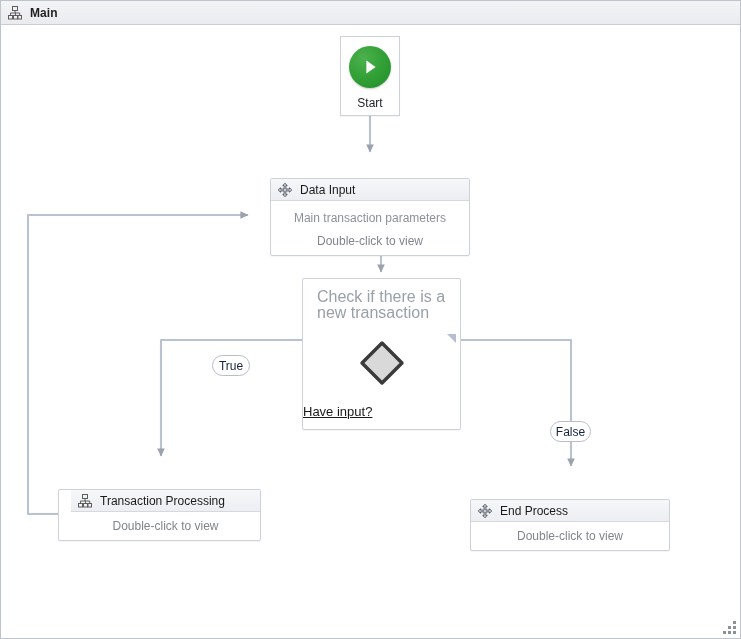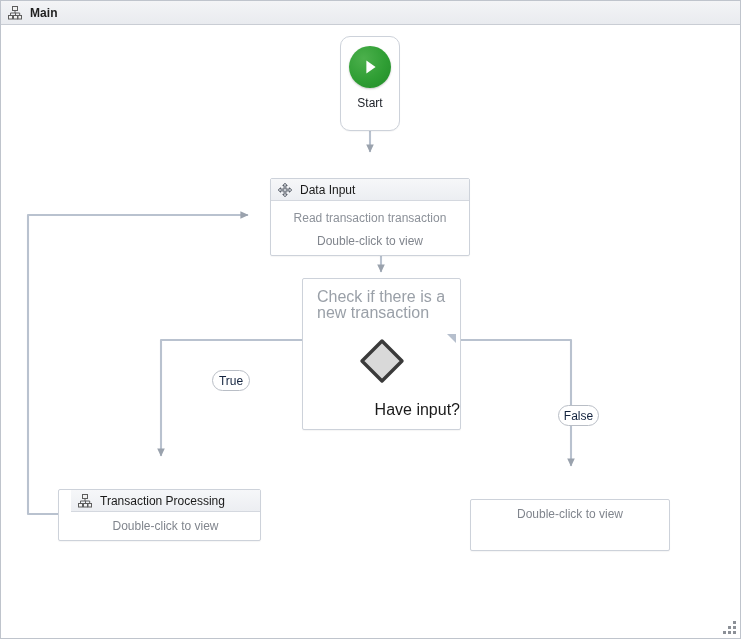--- a/index.html
+++ b/index.html
@@ -99,22 +99,22 @@
   .dbl {
     font-size: 12px;
     color: #80858d;
     line-height: 17px;
     margin-top: 6px;
   }
 
   
   #node-start {
     left: 339px; top: 11px;
-    width: 60px; height: 95px;
-    border-radius: 10px;
+    width: 60px; height: 80px;
+    border-radius: 0;
     background: #ffffff;
     display: flex;
     flex-direction: column;
     align-items: center;
     justify-content: flex-start;
     padding-top: 9px;
   }
   .start-circle {
     width: 42px; height: 42px;
     border-radius: 50%;
@@ -145,24 +145,25 @@
     line-height: 16px;
     text-align: left;
   }
   .dec-diamond-wrap {
     flex: 1;
     display: flex;
     align-items: center;
     justify-content: center;
   }
   .dec-label {
-    text-align: right;
-    font-size: 16px;
+    text-align: left;
+    font-size: 13px;
     color: #1a1a1a;
     padding-bottom: 10px;
+    text-decoration: underline;
   }
   .resize-tri {
     position: absolute;
     right: 4px; top: 55px;
     width: 0; height: 0;
     border-top: 9px solid #b6bfcd;
     border-left: 9px solid transparent;
   }
 
   
@@ -171,22 +172,22 @@
     box-sizing: border-box;
     background: #ffffff;
     border: 1px solid #b9bec6;
     border-radius: 11px;
     font-size: 12px;
     color: #14243f;
     display: flex;
     align-items: center;
     justify-content: center;
   }
-  #pill-true  { left: 211px; top: 345px; width: 38px; height: 21px; }
-  #pill-false { left: 549px; top: 380px; width: 41px; height: 21px; margin-left: 8px; }
+  #pill-true  { left: 211px; top: 330px; width: 38px; height: 21px; }
+  #pill-false { left: 549px; top: 396px; width: 41px; height: 21px; }
 
   
   #node-datainput  { left: 269px; top: 153px; width: 200px; height: 78px; }
   #node-txproc     { left: 57px;  top: 464px; width: 203px; height: 52px; padding-left: 12px; }
   #node-endprocess { left: 469px; top: 474px; width: 200px; height: 52px; }
 
   #node-datainput .node-body  { padding-top: 9px; }
   #node-txproc .node-body,
   #node-endprocess .node-body { padding-top: 6px; }
   #node-txproc .dbl,
@@ -266,21 +267,21 @@
     <div class="node" id="node-datainput">
       <div class="node-head">
         <span class="ico">
           <svg width="16" height="16" viewBox="0 0 16 16">
             <path d="M8 1.2 L10.2 3.6 L8.9 3.6 L8.9 7.1 L12.4 7.1 L12.4 5.8 L14.8 8 L12.4 10.2 L12.4 8.9 L8.9 8.9 L8.9 12.4 L10.2 12.4 L8 14.8 L5.8 12.4 L7.1 12.4 L7.1 8.9 L3.6 8.9 L3.6 10.2 L1.2 8 L3.6 5.8 L3.6 7.1 L7.1 7.1 L7.1 3.6 L5.8 3.6 Z" fill="#dadde2" stroke="#4f5560" stroke-width="0.95" stroke-linejoin="round"></path>
           </svg>
         </span>
         <span class="head-text">Data Input</span>
       </div>
       <div class="node-body">
-        <div class="body-line">Read transaction transaction</div>
+        <div class="body-line">Main transaction parameters</div>
         <div class="dbl">Double-click to view</div>
       </div>
     </div>
 
     <div class="node" id="node-decision">
       <div class="dec-comment">Check if there is a new transaction</div>
       <div class="dec-diamond-wrap">
         <svg width="50" height="50" viewBox="0 0 50 50">
           <path d="M25,5 L45,25 L25,45 L5,25 Z" fill="#d9d9d9" stroke="#3a3a3a" stroke-width="3.4" stroke-linejoin="round"></path>
         </svg>
@@ -304,20 +305,28 @@
           </svg>
         </span>
         <span class="head-text">Transaction Processing</span>
       </div>
       <div class="node-body">
         <div class="dbl">Double-click to view</div>
       </div>
     </div>
 
     <div class="node" id="node-endprocess">
+      <div class="node-head">
+        <span class="ico">
+          <svg width="16" height="16" viewBox="0 0 16 16">
+            <path d="M8 1.2 L10.2 3.6 L8.9 3.6 L8.9 7.1 L12.4 7.1 L12.4 5.8 L14.8 8 L12.4 10.2 L12.4 8.9 L8.9 8.9 L8.9 12.4 L10.2 12.4 L8 14.8 L5.8 12.4 L7.1 12.4 L7.1 8.9 L3.6 8.9 L3.6 10.2 L1.2 8 L3.6 5.8 L3.6 7.1 L7.1 7.1 L7.1 3.6 L5.8 3.6 Z" fill="#dadde2" stroke="#4f5560" stroke-width="0.95" stroke-linejoin="round"></path>
+          </svg>
+        </span>
+        <span class="head-text">End Process</span>
+      </div>
       <div class="node-body">
         <div class="dbl">Double-click to view</div>
       </div>
     </div>
 
   </div>
 
   <div id="grip">
     <i class="a"></i>
       <i class="b"></i>

